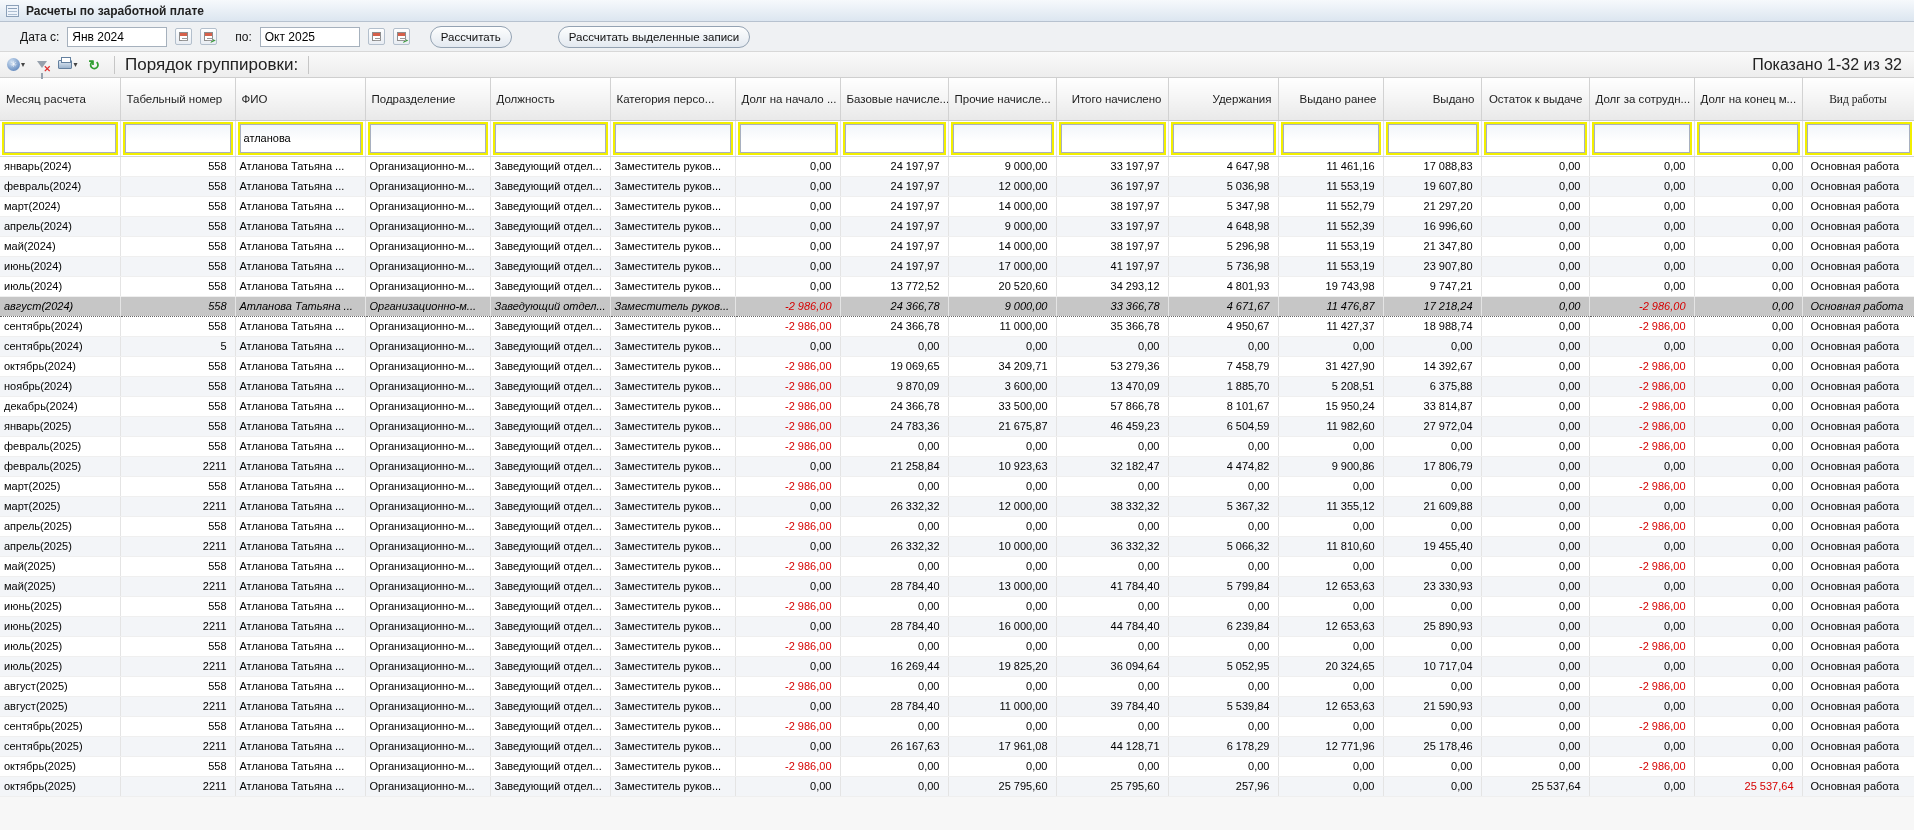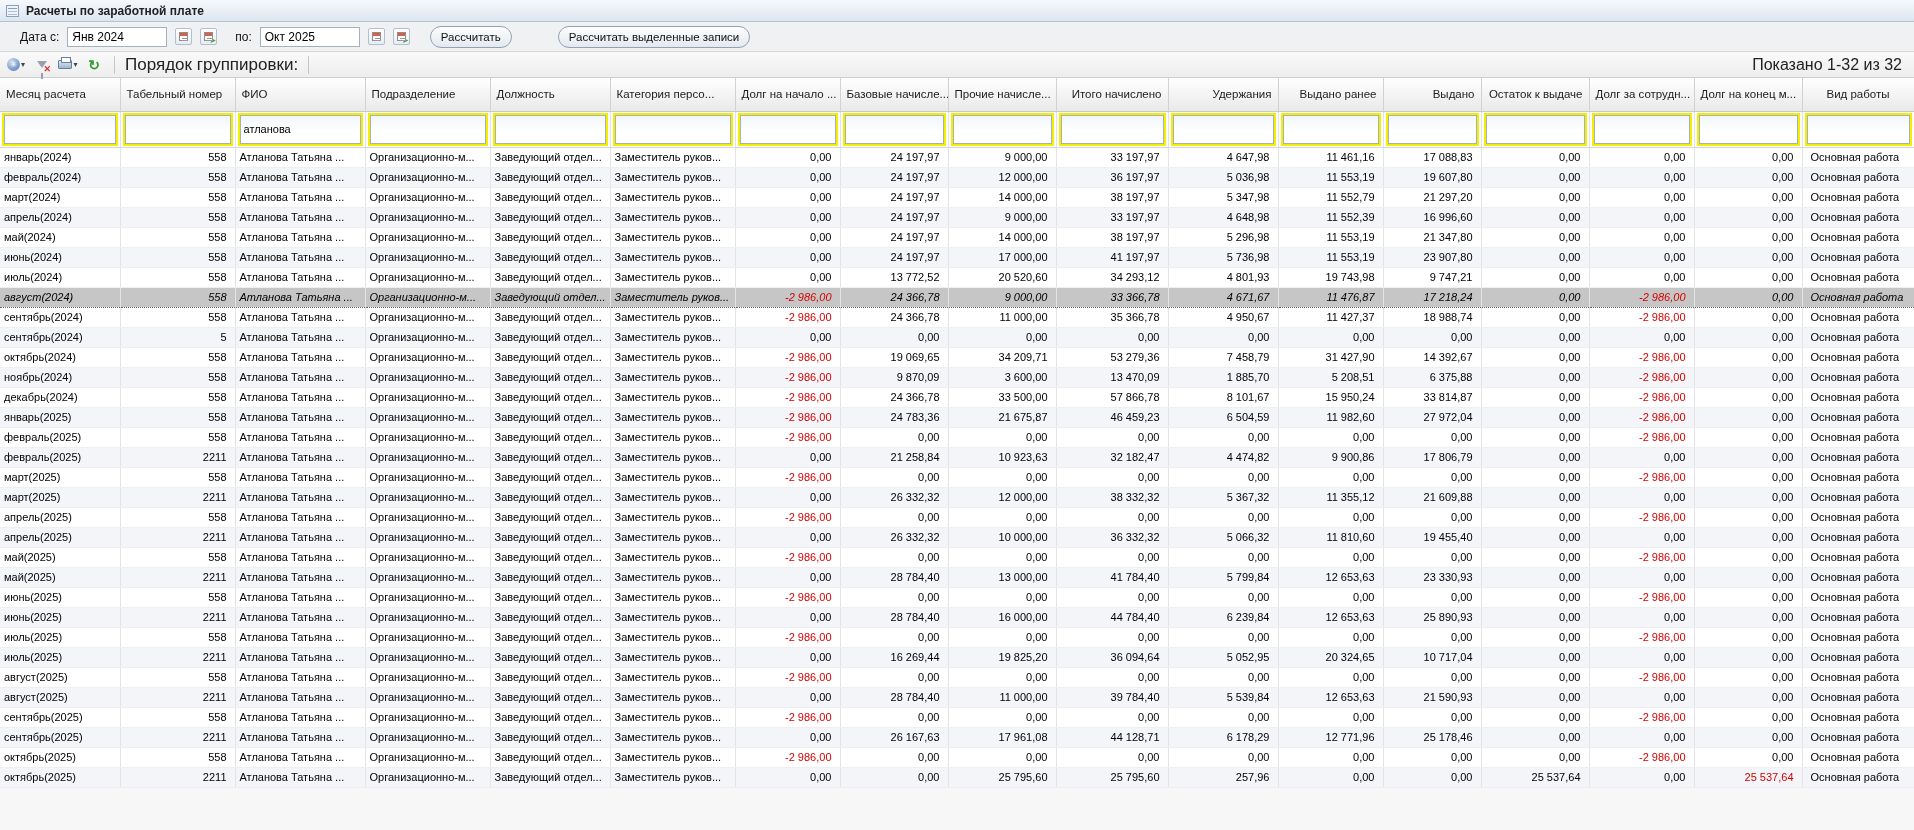--- a/index.html
+++ b/index.html
@@ -48,24 +48,24 @@
   .shown-info { margin-left:auto; font-size:16px; color:#222; padding-right:6px; }
 
   
   .grid-area { flex:1 1 auto; overflow:hidden; background:#f7f7f7; }
   table { border-collapse:collapse; table-layout:fixed; width:1914px; background:#fff; }
   col.c0{width:120px} col.c1{width:115px} col.c2{width:130px} col.c3{width:125px} col.c4{width:120px}
   col.c5{width:125px} col.c6{width:105px} col.c7{width:108px} col.c8{width:108px} col.c9{width:112px}
   col.c10{width:110px} col.c11{width:105px} col.c12{width:98px} col.c13{width:108px} col.c14{width:105px}
   col.c15{width:108px} col.c16{width:112px}
 
-  thead th { height:33px; background:linear-gradient(#ffffff,#e9e9e9); border-right:1px solid #d2d2d2; border-bottom:1px solid #c9c9c9;
+  thead th { height:42px; background:linear-gradient(#ffffff,#e9e9e9); border-right:1px solid #d2d2d2; border-bottom:1px solid #c9c9c9;
     font-weight:normal; font-size:11.5px; color:#1c1c1c; text-align:left; padding:0 6px; white-space:nowrap; overflow:hidden; cursor:pointer; }
   thead th:nth-child(n+10):nth-child(-n+14) { text-align:right; }
-  thead th:nth-child(17) { text-align:center; }
+  thead th:nth-child(17) { text-align:center;font-family:Liberation Serif, serif; }
 
   tr.filter-row td { height:23px; background:#fff; border-right:1px solid #e2e2e2; border-bottom:1px solid #d5d5d5; padding:0; }
   .fbox { margin:1px 2px; border:2px solid #f2ef00; background:#fff; height:33px; display:flex; }
   .fbox input { flex:1; width:100%; border:1px solid #a8b0c0; margin:0; padding:0 3px; font:11px "Liberation Sans",sans-serif;
     background:linear-gradient(#f2f6fa,#ffffff 60%); outline:none; }
 
   tbody td { height:20px; border-right:1px solid #e4e4e4; border-bottom:1px solid #efefef; padding:0 8px;
     white-space:nowrap; overflow:hidden; text-align:right; font-size:11px; color:#000; }
   tbody td:nth-child(1), tbody td:nth-child(3), tbody td:nth-child(4),
   tbody td:nth-child(5), tbody td:nth-child(6) { text-align:left; padding:0 4px; }

